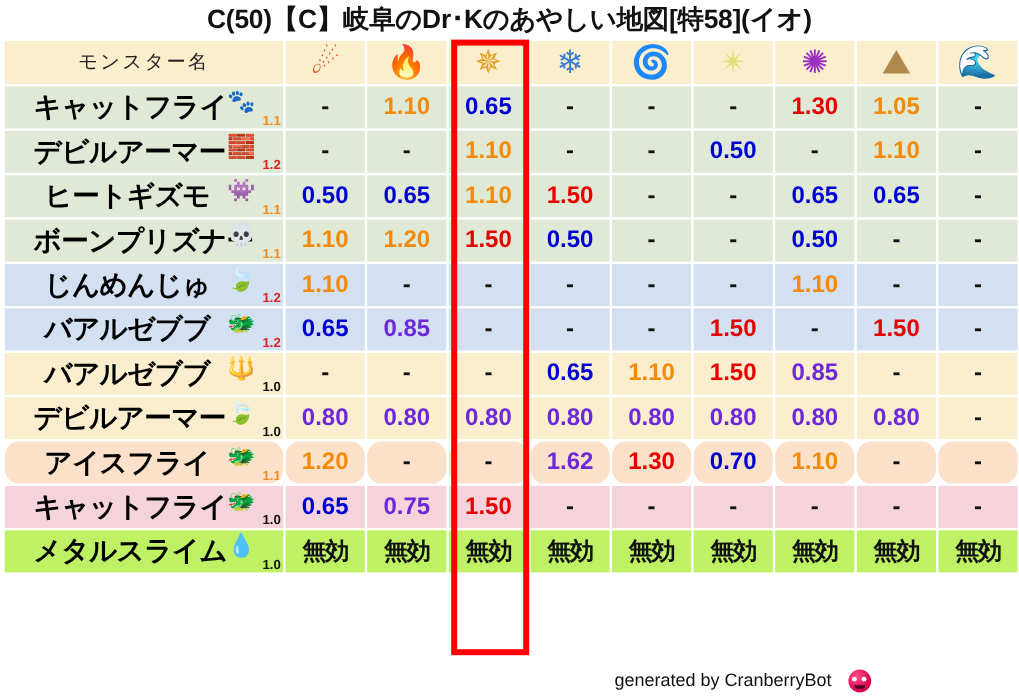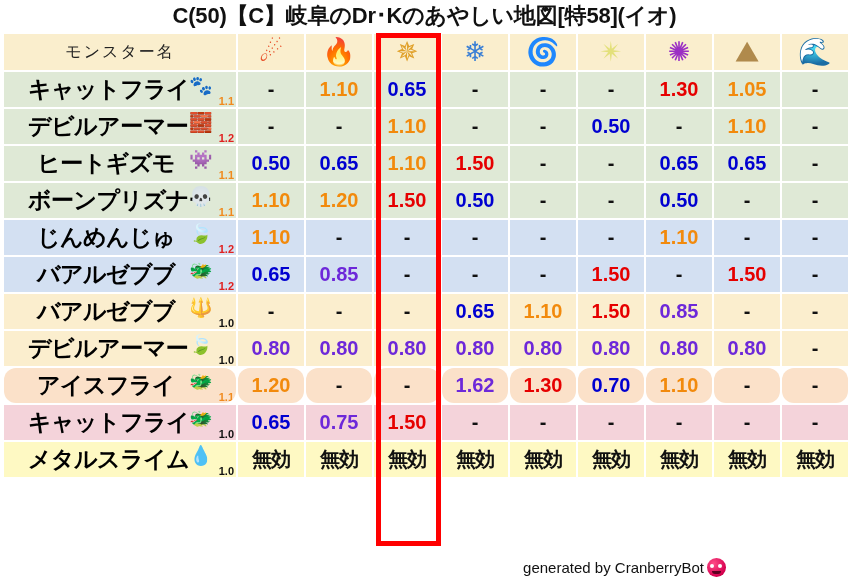--- a/index.html
+++ b/index.html
@@ -83,35 +83,35 @@
   .v-lblue{color:#6d28d9;}
   .v-dash{color:#111111;font-size:22px;}
   .v-mukou{font-size:20px;color:#111111;letter-spacing:-1px;}
 
   
   .bg-green td{background:#dfe9d6;}
   .bg-blue  td{background:#d3e0f2;}
   .bg-cream td{background:#fbeece;}
   .bg-peach td{background:#fbe1c9;border-radius:12px;}
   .bg-pink  td{background:#f4d3da;}
-  .bg-gray  td{background:#fef9c3;}
+  .bg-gray  td{background:#bef264;}
 
   
   .hl-col{
     position:absolute;
     left:376px;top:33px;width:65px;height:513px;
     border:5px solid #ff0000;
     box-sizing:border-box;
     pointer-events:none;
   }
 
   
   .footer{
     position:absolute;right:8px;bottom:6px;
-    display:flex;align-items:center;gap:3px;
+    display:flex;align-items:center;gap:14px;
     font-size:15px;color:#111;
   }
   .berry{
     display:inline-block;width:19px;height:19px;border-radius:50%;
     background:radial-gradient(circle at 35% 30%,#ff4d88 0%,#d6004f 70%,#a00038 100%);
     position:relative;
   }
   .berry:before{
     content:"";position:absolute;left:3px;top:6px;width:4px;height:4px;
     border-radius:50%;background:#fff;box-shadow:8px 0 0 #fff;

